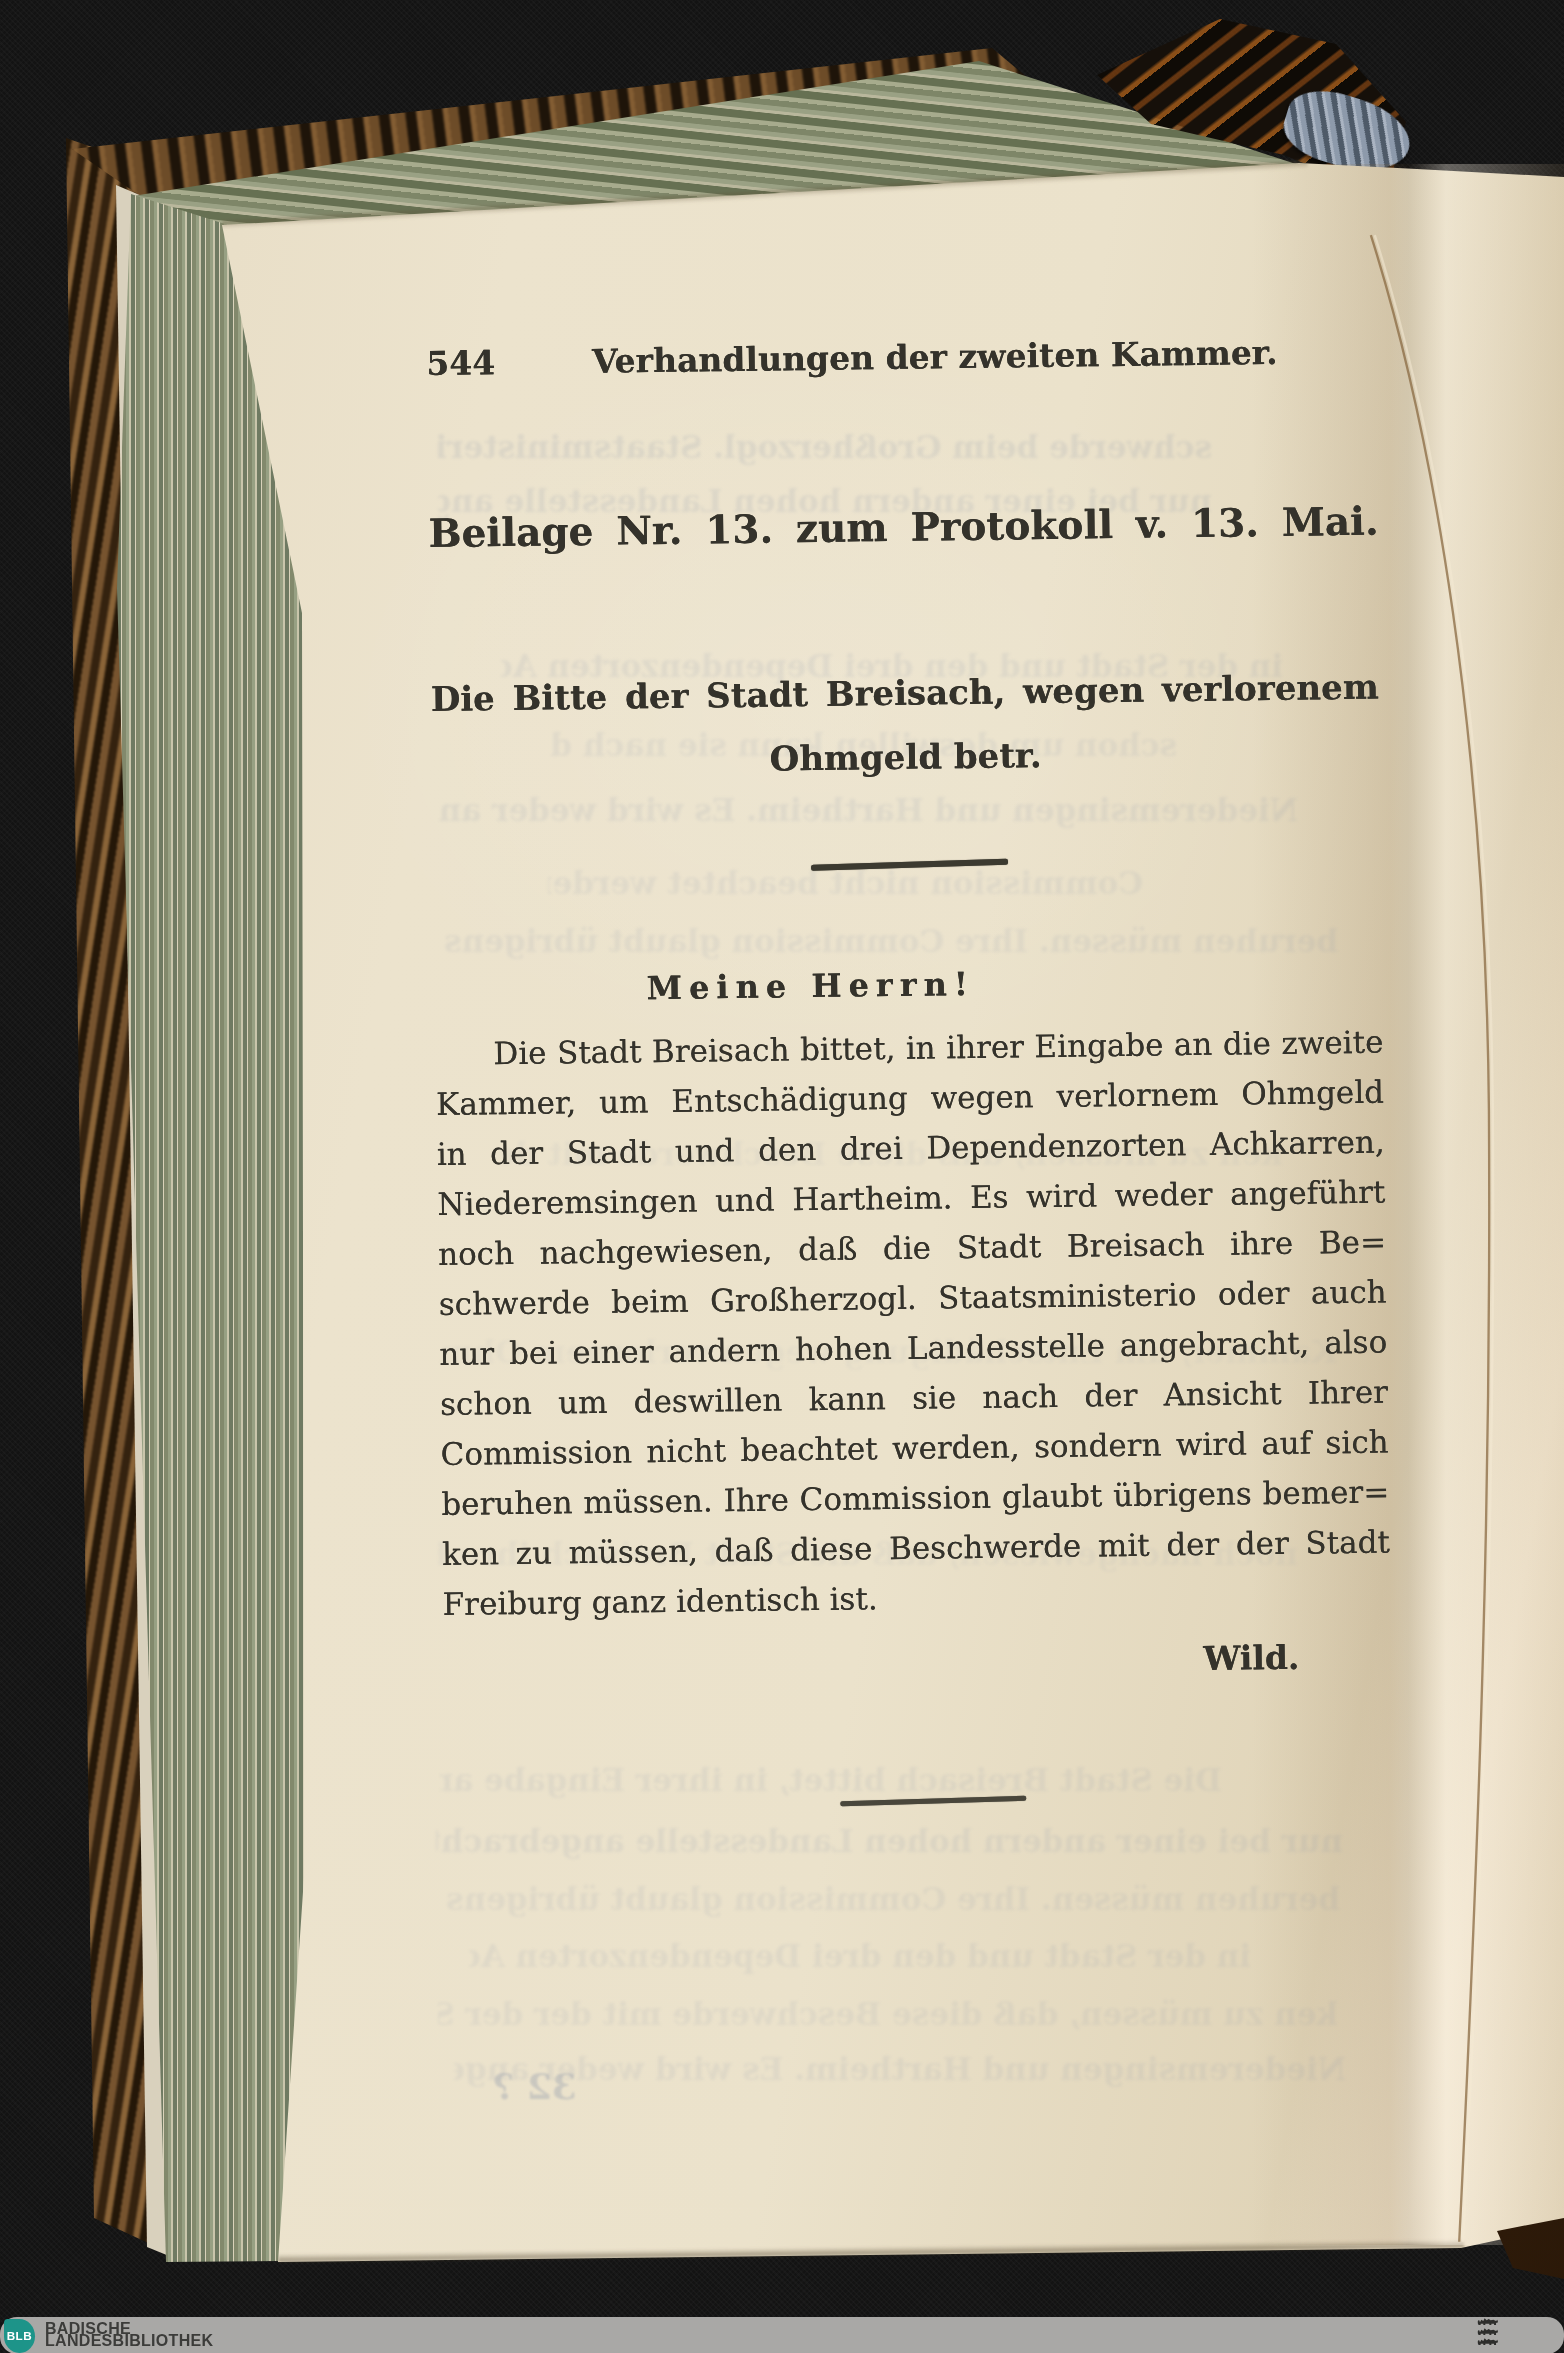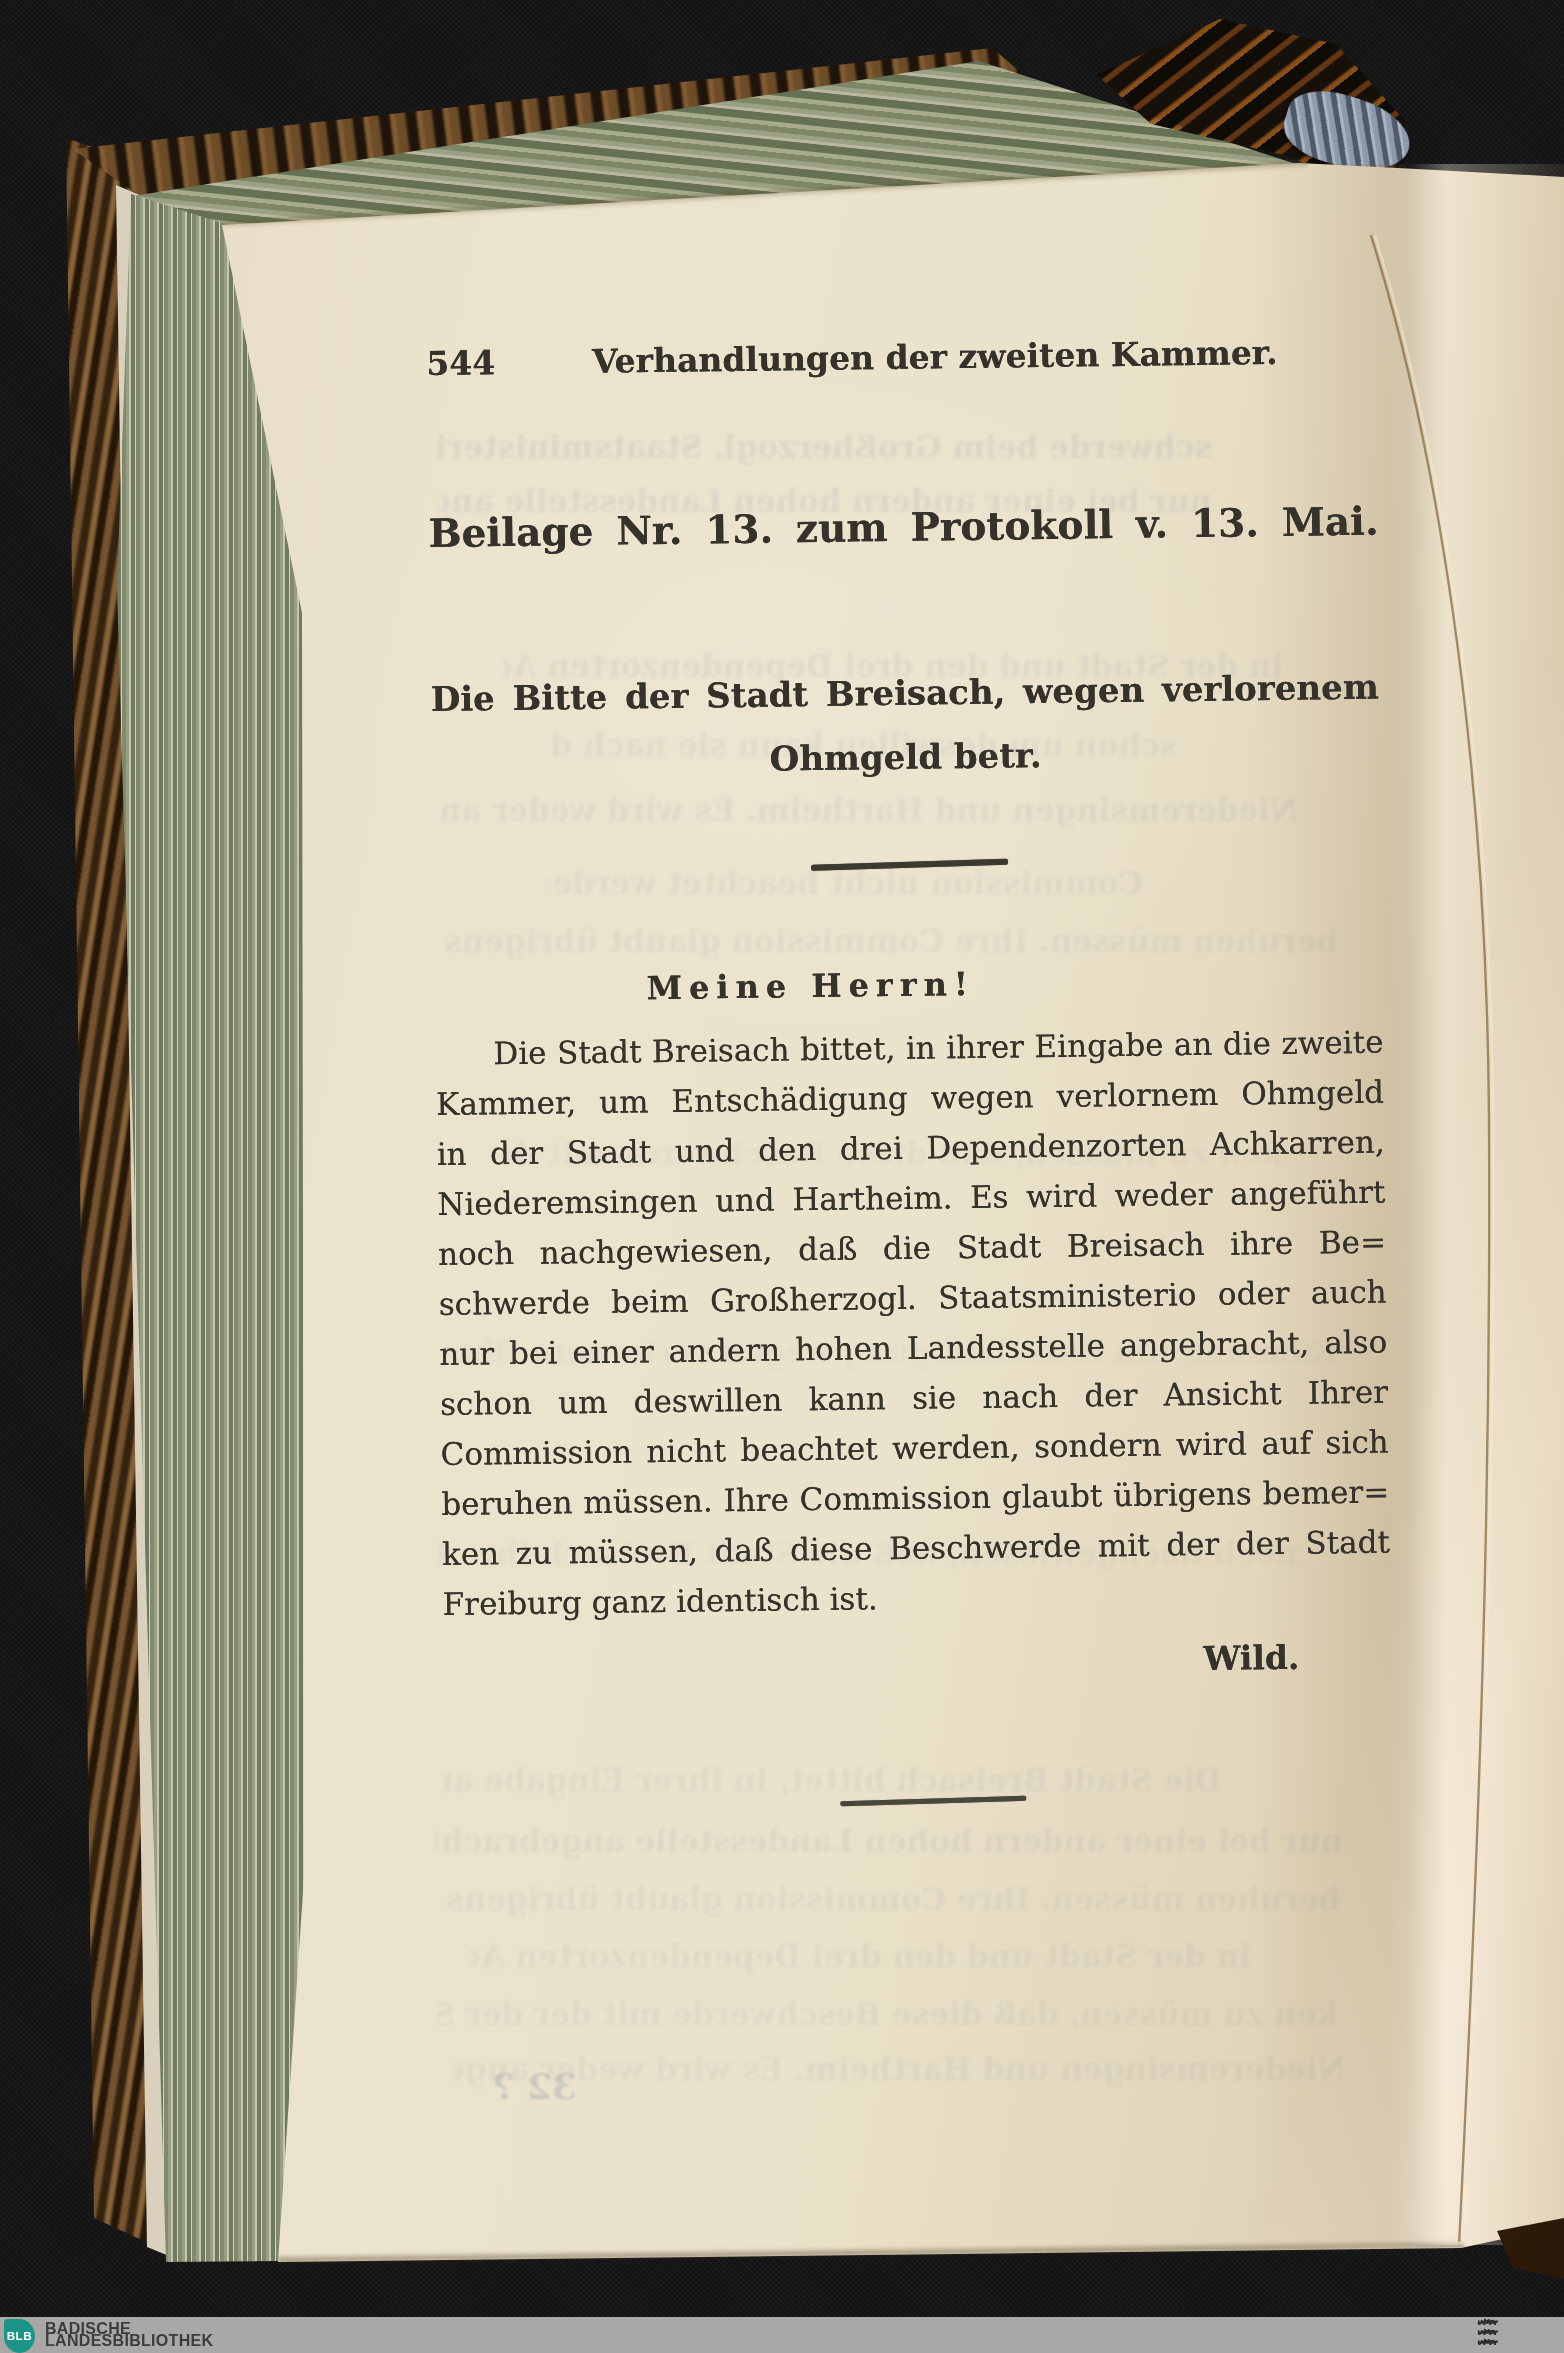--- a/index.html
+++ b/index.html
@@ -158,21 +158,21 @@
         <div class="body-line jfull">schon um deswillen kann sie nach der Ansicht Ihrer</div>
         <div class="body-line jfull">Commission nicht beachtet werden, sondern wird auf sich</div>
         <div class="body-line jfull">beruhen müssen. Ihre Commission glaubt übrigens bemer=</div>
         <div class="body-line jfull">ken zu müssen, daß diese Beschwerde mit der der Stadt</div>
         <div class="body-line">Freiburg ganz identisch ist.</div>
       </div>
     <div class="abs ink" id="signature-line">Wild.</div>
     <div class="abs rule" id="rule-2"></div>
   </div>
 
-  <div class="abs" id="library-bar" style="background: rgb(169, 168, 166);">
+  <div class="abs" id="library-bar" style="background: rgb(169, 168, 166); border-radius: 17px;">
     <div id="blb-logo" style="background: rgb(29, 148, 137);">
       <span id="blb-acronym">BLB</span>
     </div>
     <div id="blb-name">
       <div>BADISCHE</div>
       <div>LANDESBIBLIOTHEK</div>
     </div>
     <div id="bw-group">
       <div id="bw-lions">
           <svg width="22" height="9.4" viewBox="0 0 32 14">

